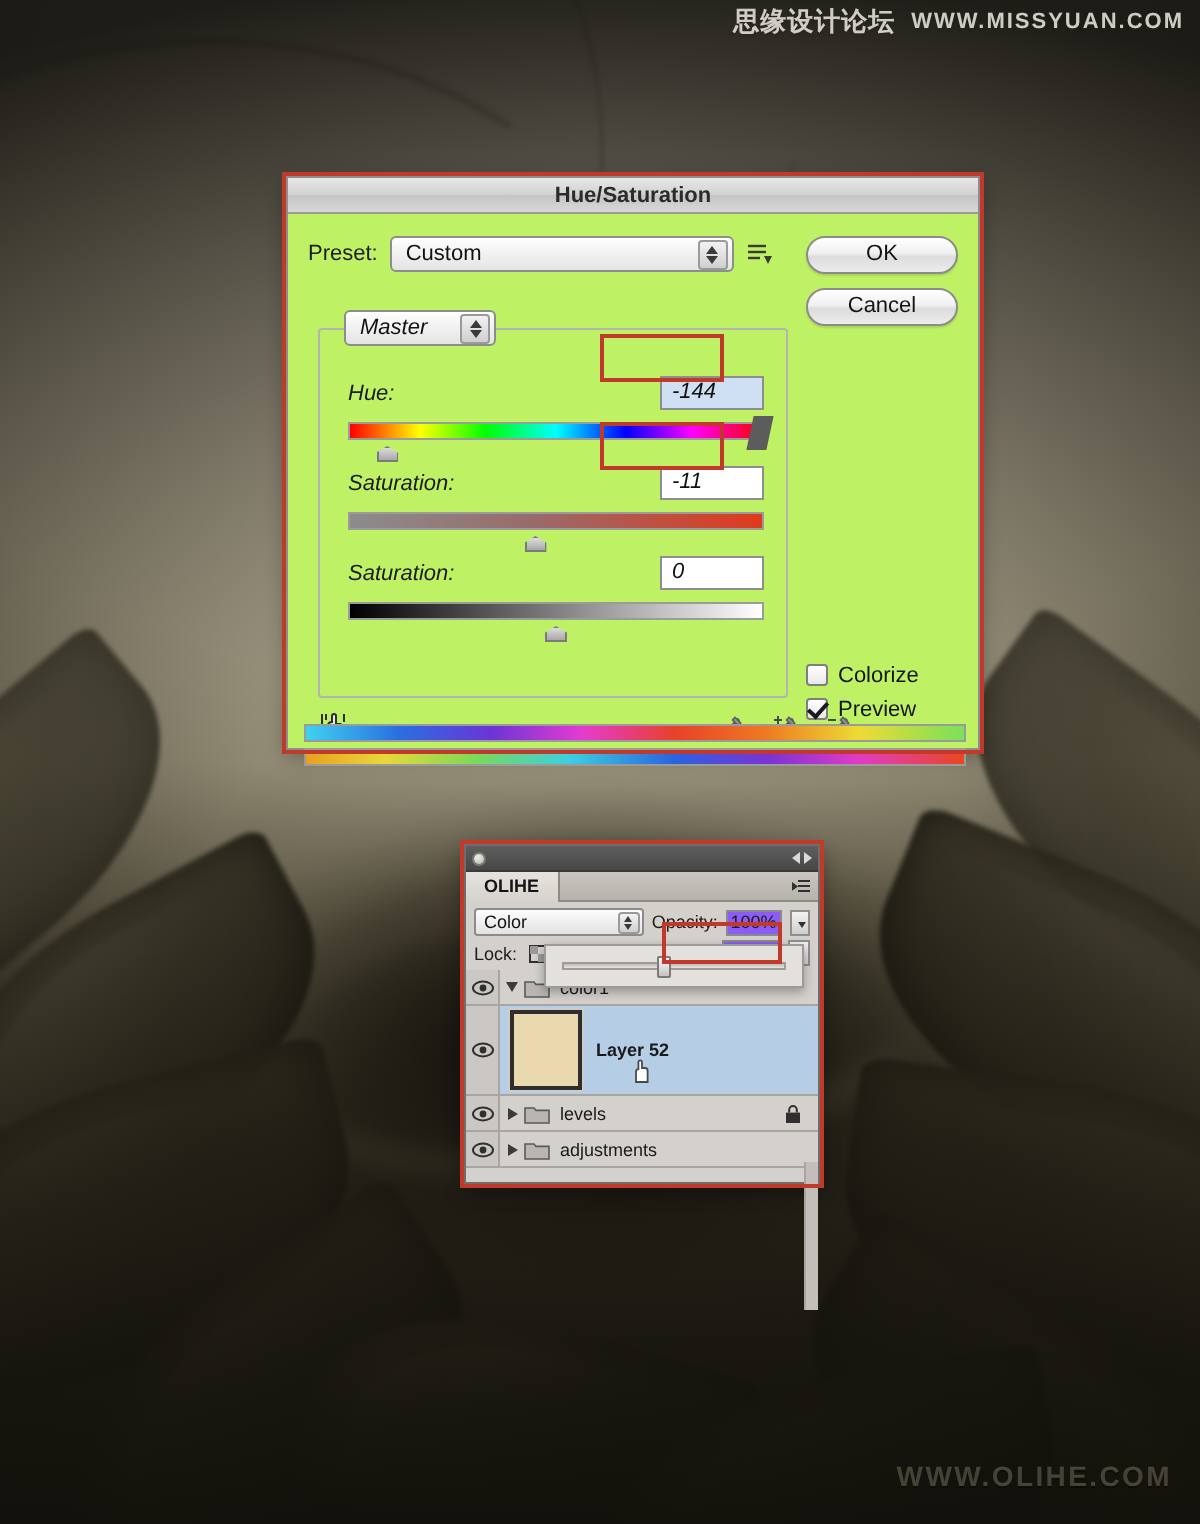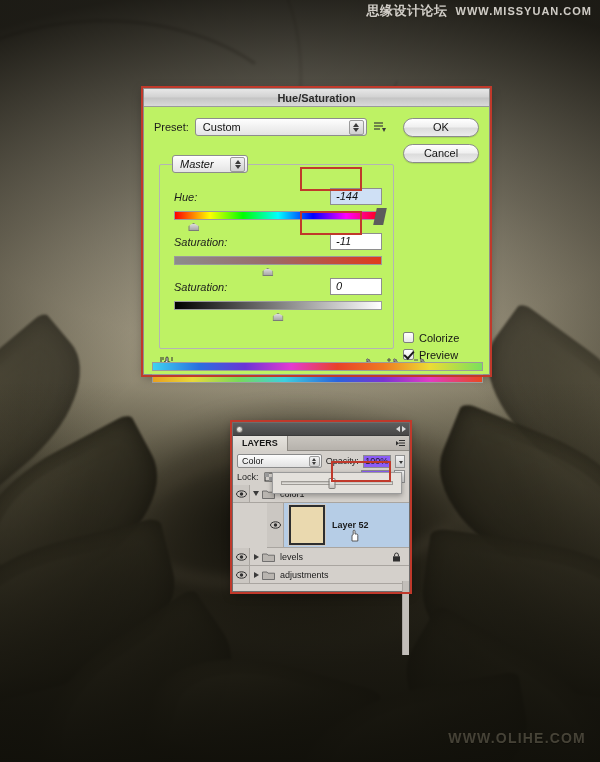--- a/index.html
+++ b/index.html
@@ -252,21 +252,21 @@
   .fill-popup .track { flex:1; height:4px; background:linear-gradient(180deg,#bdbab5,#e9e7e3); border:1px solid #9e9b96; position:relative; }
   .fill-popup .knob { position:absolute; top:-4px; left:45%; width:7px; height:11px;
     background:linear-gradient(180deg,#fafafa,#c6c3be); border:1px solid #7e7b76; border-radius:1px; transform:translateX(-50%); }
 
   .layers-list { position:relative; }
   .layer-row {
     display:flex; align-items:center; height:18px;
     border-bottom:1px solid #a9a5a0; background:#d4d0cb; position:relative;
   }
   .layer-row.tall { height:45px; }
-  .layer-row.selected { background:#b6cde6;margin-left:34px; }
+  .layer-row.selected { background:#b6cde6; }
   .eye-cell { width:17px; height:100%; display:flex; align-items:center; justify-content:center;
     border-right:1px solid #a9a5a0; background:#cbc7c2; }
   .eye { width:11px; height:8px; }
   .disc { width:12px; display:flex; align-items:center; justify-content:center; }
   .tri-right { width:0; height:0; border-top:3.5px solid transparent; border-bottom:3.5px solid transparent; border-left:5px solid #3b3b3b; }
   .tri-down { width:0; height:0; border-left:3.5px solid transparent; border-right:3.5px solid transparent; border-top:5px solid #3b3b3b; }
   .folder { width:13px; height:10px; margin-right:5px; }
   .layer-name { font-size:9px; color:#1a1a1a; }
   .layer-name.b { font-weight:bold; }
   .thumb-box {
@@ -449,21 +449,21 @@
 <div id="layers-panel">
   <div class="panel-titlebar">
     <span class="panel-dot"></span>
     <span class="panel-arrows">
         <i class="l"></i>
         <i class="r"></i>
       </span>
   </div>
 
   <div class="tabs-row">
-    <div class="tab-active">LAYERS</div>
+    <div class="tab-active">OLIHE</div>
     <span class="panel-menu">
       <svg viewBox="0 0 10 9" width="10" height="9">
         <g stroke="#2f2f2f" stroke-width="1">
             <line x1="3" y1="1.5" x2="9" y2="1.5"></line>
             <line x1="3" y1="4" x2="9" y2="4"></line>
             <line x1="3" y1="6.5" x2="9" y2="6.5"></line>
           </g>
         <path d="M0 2 L3 4.2 L0 6.4 Z" fill="#2f2f2f"></path>
       </svg>
     </span>

